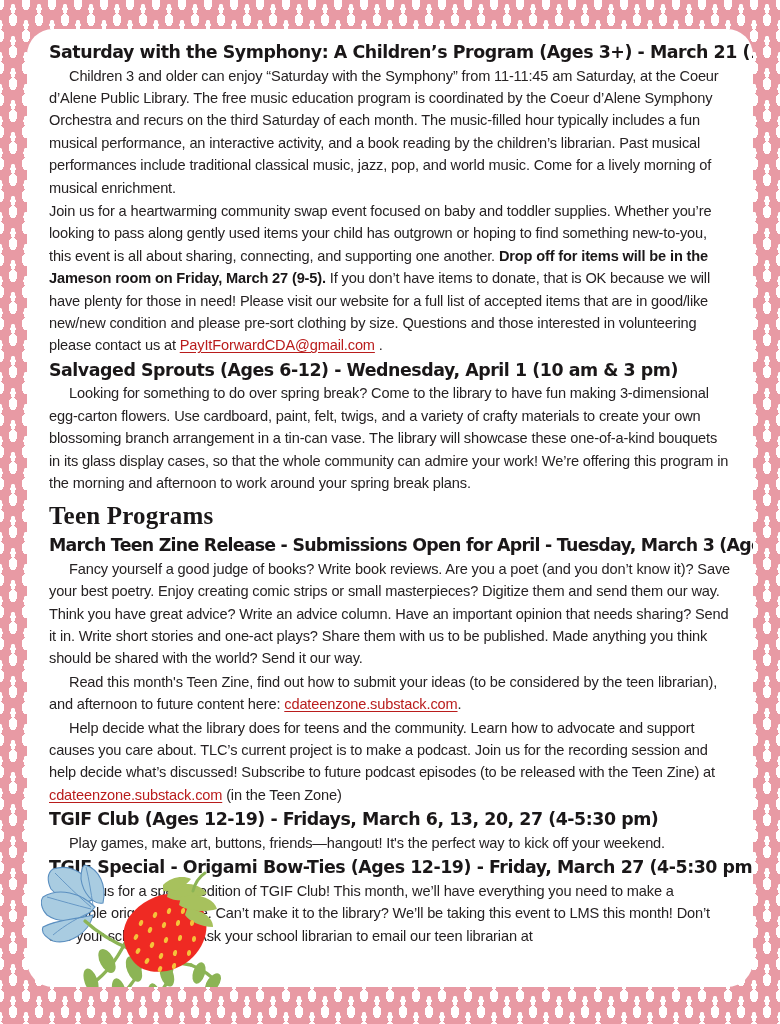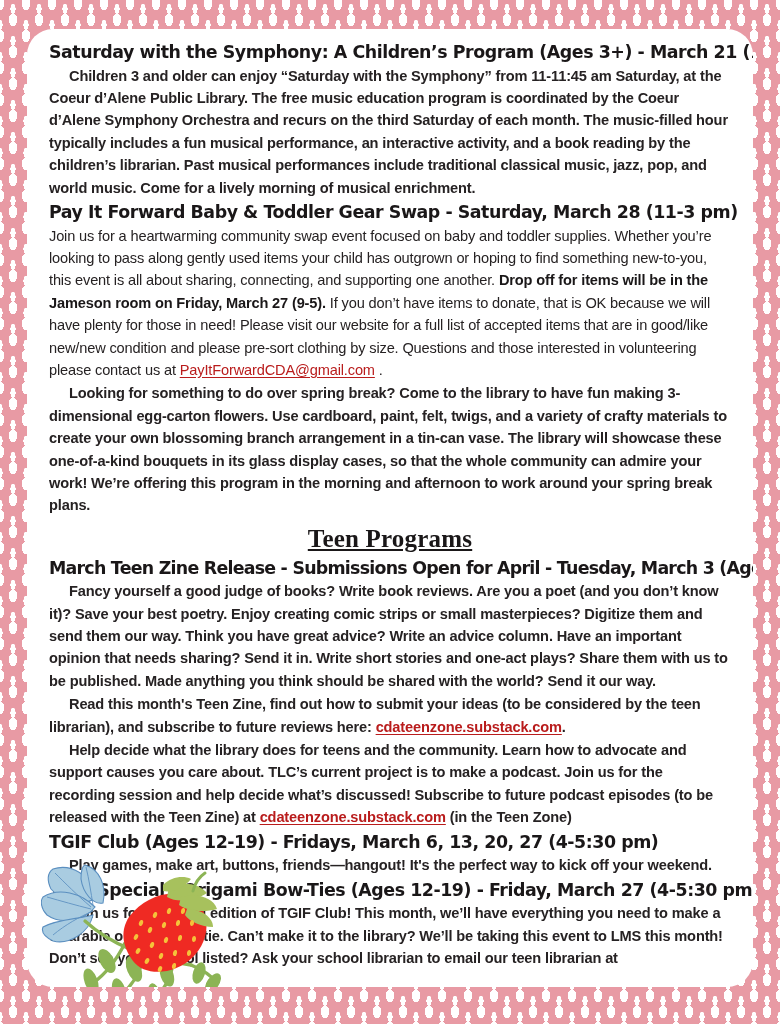--- a/index.html
+++ b/index.html
@@ -64,31 +64,30 @@
 
   p.body {
     font-family: "Liberation Sans", sans-serif;
     font-size: 14.6px;
     line-height: 1.535;
     letter-spacing: -0.15px;
     margin: 0 0 1px 0;
     color: #262223;
     text-align: left;
   }
-  p.body.ind { text-indent: 20px; font-weight: bold; }
+  p.body.ind { text-indent: 20px; }
 
   h1.section {
     font-family: "Liberation Serif", serif;
     font-weight: bold;
     font-size: 25px;
-    text-align: center;
+    text-align: left;
     margin: 8px 0 4px 0;
     letter-spacing: 0.2px;
     color: #1a1718;
-    text-decoration: underline;
   }
 
   .b { font-weight: bold; color: #1a1718; }
   .lnk {
     text-decoration: underline;
     color: #b91c1c;
     text-underline-offset: 1.5px;
   }
 
   
@@ -105,33 +104,33 @@
 <body>
 
 <div class="page">
 
   <div class="card">
     <div class="flow">
 
       <h2 class="evt-title">Saturday with the Symphony: A Children’s Program (Ages 3+) - March 21 (11 am)</h2>
       <p class="body ind">Children 3 and older can enjoy “Saturday with the Symphony” from 11-11:45 am Saturday, at the Coeur d’Alene Public Library. The free music education program is coordinated by the Coeur d’Alene Symphony Orchestra and recurs on the third Saturday of each month. The music-filled hour typically includes a fun musical performance, an interactive activity, and a book reading by the children’s librarian. Past musical performances include traditional classical music, jazz, pop, and world music. Come for a lively morning of musical enrichment.</p>
 
-      <h2 class="evt-title">Pay It Forward Baby &amp; Toddler Gear Swap - Saturday, March 28 (11-3 pm)</h2>
       <p class="body">
         <span>Join us for a heartwarming community swap event focused on baby and toddler supplies. Whether you’re looking to pass along gently used items your child has outgrown or hoping to find something new-to-you, this event is all about sharing, connecting, and supporting one another. </span><span class="b">Drop off for items will be in the Jameson room on Friday, March 27 (9-5).</span><span> If you don’t have items to donate, that is OK because we will have plenty for those in need! Please visit our website for a full list of accepted items that are in good/like new/new condition and please pre-sort clothing by size. Questions and those interested in volunteering please contact us at </span><a class="lnk" href="#">PayItForwardCDA@gmail.com</a><span> .</span>
       </p>
 
+      <h2 class="evt-title">Salvaged Sprouts (Ages 6-12) - Wednesday, April 1 (10 am &amp; 3 pm)</h2>
       <p class="body ind">Looking for something to do over spring break? Come to the library to have fun making 3-dimensional egg-carton flowers. Use cardboard, paint, felt, twigs, and a variety of crafty materials to create your own blossoming branch arrangement in a tin-can vase.  The library will showcase these one-of-a-kind bouquets in its glass display cases, so that the whole community can admire your work!  We’re offering this program in the morning and afternoon to work around your spring break plans.</p>
 
       <h1 class="section">Teen Programs</h1>
 
       <h2 class="evt-title tight">March Teen Zine Release - Submissions Open for April - Tuesday, March 3 (Ages 12-19)</h2>
       <p class="body ind">Fancy yourself a good judge of books? Write book reviews. Are you a poet (and you don’t know it)? Save your best poetry. Enjoy creating comic strips or small masterpieces? Digitize them and send them our way. Think you have great advice? Write an advice column. Have an important opinion that needs sharing? Send it in. Write short stories and one-act plays? Share them with us to be published. Made anything you think should be shared with the world? Send it our way.</p>
       <p class="body ind">
-        <span>Read this month's Teen Zine, find out how to submit your ideas (to be considered by the teen librarian), and subscribe to future reviews here: </span><a class="lnk" href="#">cdateenzone.substack.com</a><span>.</span>
+        <span>Read this month's Teen Zine, find out how to submit your ideas (to be considered by the teen librarian), and afternoon to future content here: </span><a class="lnk" href="#">cdateenzone.substack.com</a><span>.</span>
       </p>
 
       <p class="body ind">
         <span>Help decide what the library does for teens and the community. Learn how to advocate and support causes you care about.  TLC’s current project is to make a podcast. Join us for the recording session and help decide what’s discussed! Subscribe to future podcast episodes (to be released with the Teen Zine) at </span><a class="lnk" href="#">cdateenzone.substack.com</a><span> (in the Teen Zone)</span>
       </p>
 
       <h2 class="evt-title">TGIF Club (Ages 12-19) - Fridays, March 6, 13, 20, 27 (4-5:30 pm)</h2>
       <p class="body ind">Play games, make art, buttons, friends—hangout! It's the perfect way to kick off your weekend.</p>
 
       <h2 class="evt-title">TGIF Special - Origami Bow-Ties (Ages 12-19) - Friday, March 27 (4-5:30 pm)</h2>

